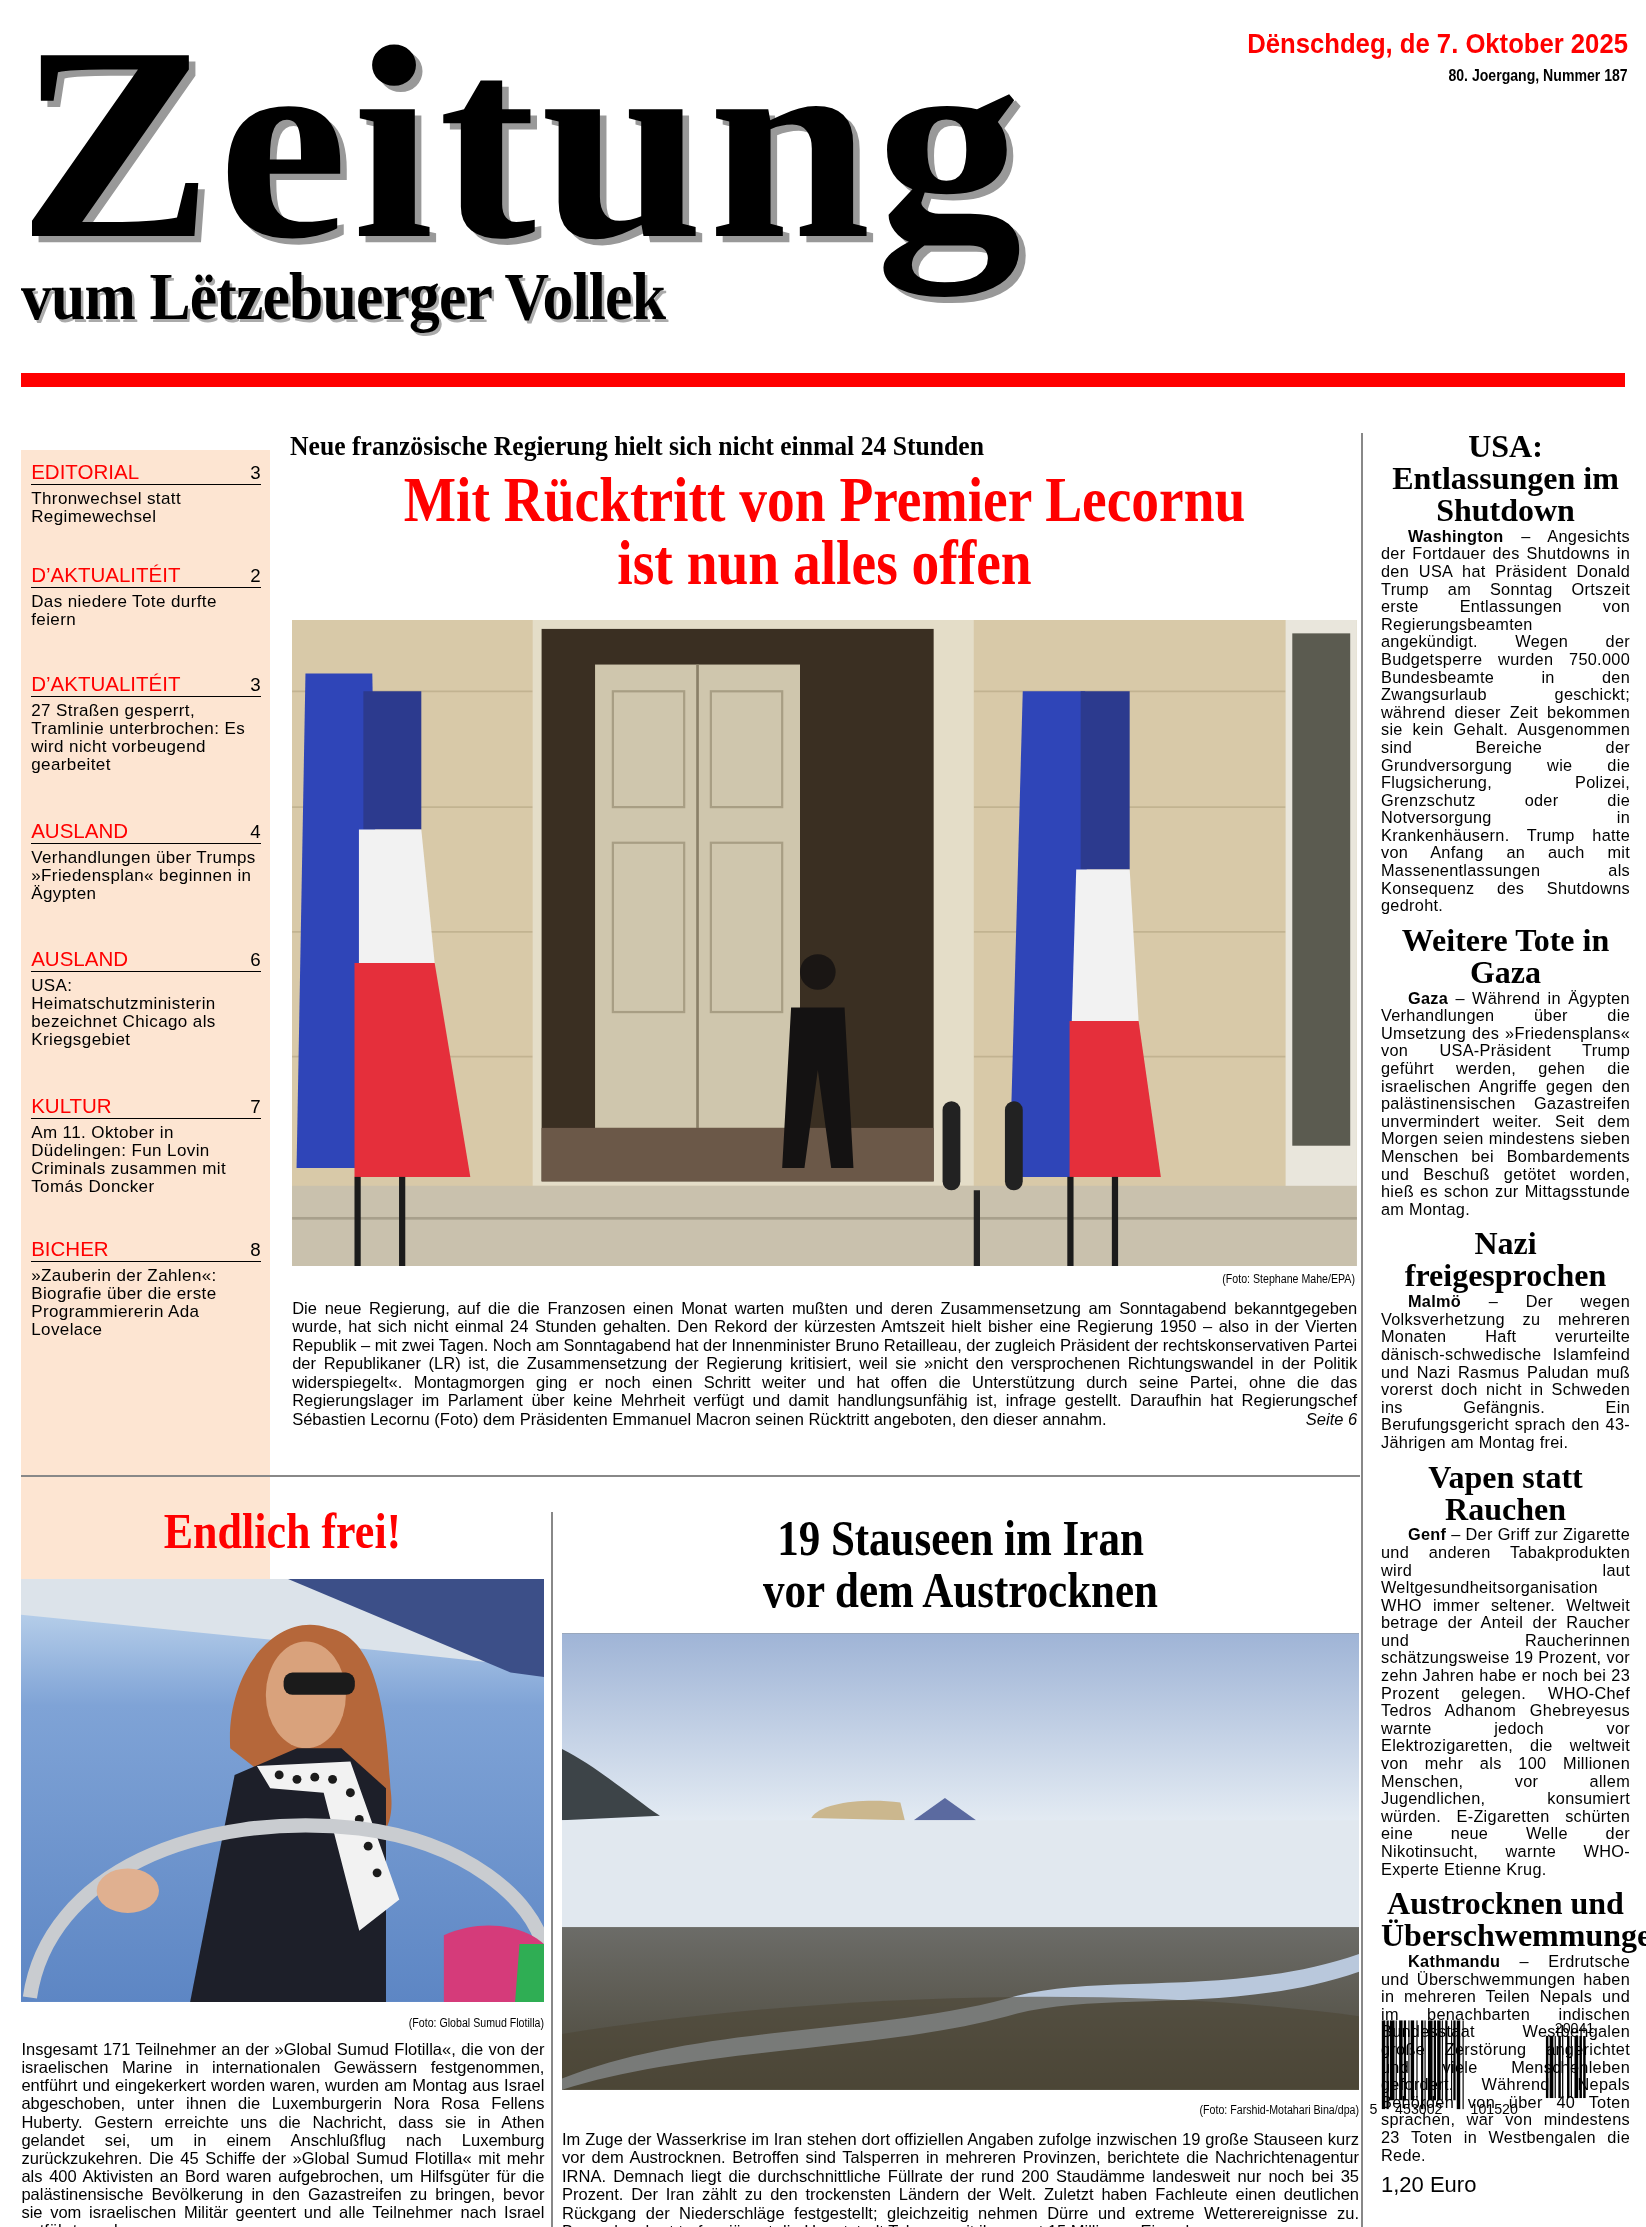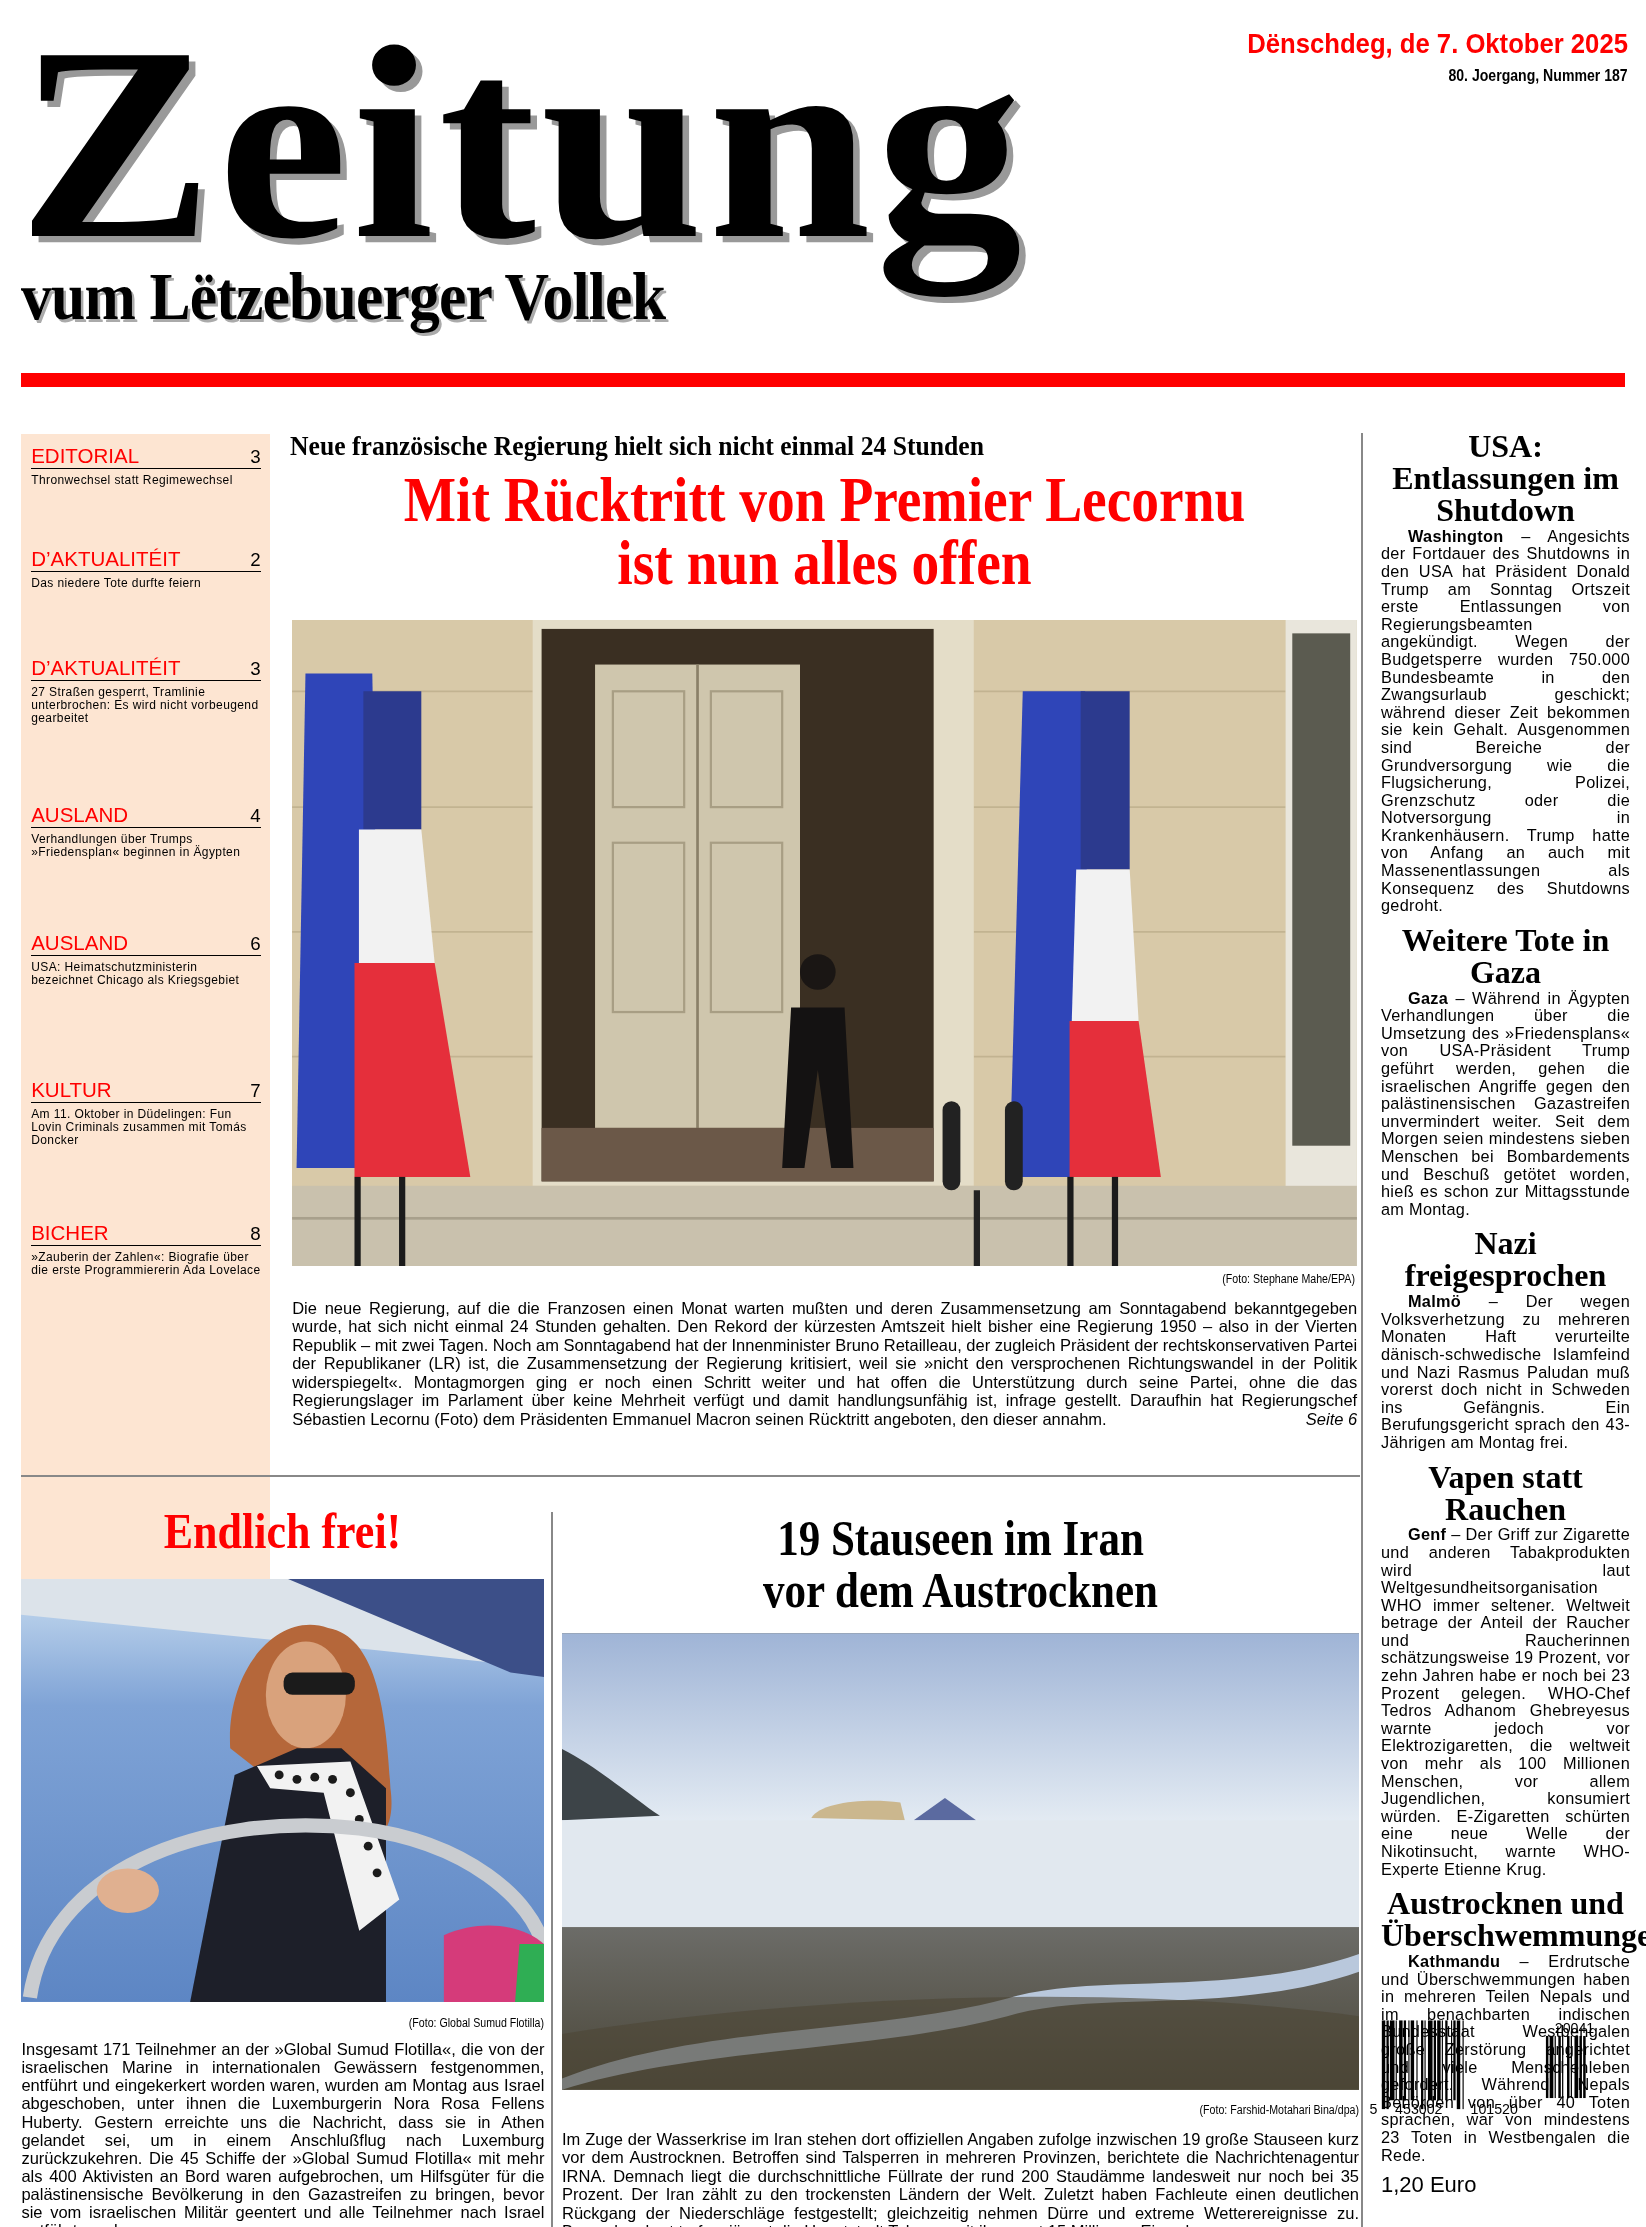--- a/index.html
+++ b/index.html
@@ -8,26 +8,26 @@
 
   
   .masthead { position: absolute; left: 0; top: 0; width: 1646px; height: 392px; }
   .logo-title { position: absolute; left: 18px; top: 4.5px; font-family: "Liberation Serif", serif; font-weight: bold; font-size: 276px; line-height: 1; letter-spacing: 4.5px; color: #000; text-shadow: 6.2px 6.2px 0 #999; transform: scaleX(1.06); transform-origin: left top; }
   .logo-subtitle { position: absolute; left: 21.4px; top: 263px; font-family: "Liberation Serif", serif; font-weight: bold; font-size: 67px; line-height: 1; color: #000; text-shadow: 2.7px 2.7px 0 #aaa; transform: scaleX(0.92); transform-origin: left top; letter-spacing: -0.9px; }
   .issue-date { position: absolute; right: 18px; top: 27px; color: #ff0000; font-weight: bold; font-size: 28.5px; transform: scaleX(0.9); transform-origin: right top; }
   .issue-number { position: absolute; right: 18px; top: 67px; font-weight: bold; font-size: 16px; transform: scaleX(0.88); transform-origin: right top; }
   .red-rule { position: absolute; left: 21.4px; top: 373px; width: 1604px; height: 14.3px; background: #ff0000; }
 
   
-  .index-box { position: absolute; left: 21.4px; top: 434px; width: 249px; height: 1169px; background: #fde5d2; padding: 10.7px 9.8px 0 9.8px; }
+  .index-box { position: absolute; left: 21.4px; top: 450px; width: 249px; height: 1169px; background: #fde5d2; padding: 10.7px 9.8px 0 9.8px; }
   .index-entry { margin-bottom: 0; }
   .index-head { display: flex; justify-content: space-between; align-items: flex-end; border-bottom: 1.3px solid #000; padding-bottom: 0.9px; }
   .index-section { color: #ff0000; font-size: 20.5px; line-height: 1.1; }
   .index-page { font-size: 18.7px; line-height: 1.1; }
-  .index-desc { font-size: 12px; line-height: 1.06; margin-top: 5.3px; letter-spacing: 0.4px; }
+  .index-desc { font-size: 17px; line-height: 1.06; margin-top: 5.3px; letter-spacing: 0.4px; }
 
   
   .lead { position: absolute; left: 290px; top: 428px; width: 1069px; }
   .kicker { font-family: "Liberation Serif", serif; font-weight: bold; font-size: 27px; line-height: 1.1; margin: 3.6px 0 0 0; transform: scaleX(0.95); transform-origin: left top; white-space: nowrap; }
   .lead-headline { font-family: "Liberation Serif", serif; font-weight: bold; color: #ff0000; font-size: 63px; line-height: 1.0; text-align: center; margin-top: 8px; transform: scaleX(0.88); }
   .lead-photo { position: absolute; left: 2.2px; top: 192px; width: 1065px; height: 646px; overflow: hidden; background: #d9ccb0; }
   .photo-caption { font-size: 12.5px; text-align: right; transform: scaleX(0.85); transform-origin: right top; }
   .lead-caption { position: absolute; left: 0; top: 844px; width: 1065px; }
   .lead-body { position: absolute; left: 2.2px; top: 871px; width: 1065px; font-size: 16.5px; line-height: 1.12; text-align: justify; }
   .see-page { font-style: italic; float: right; }

